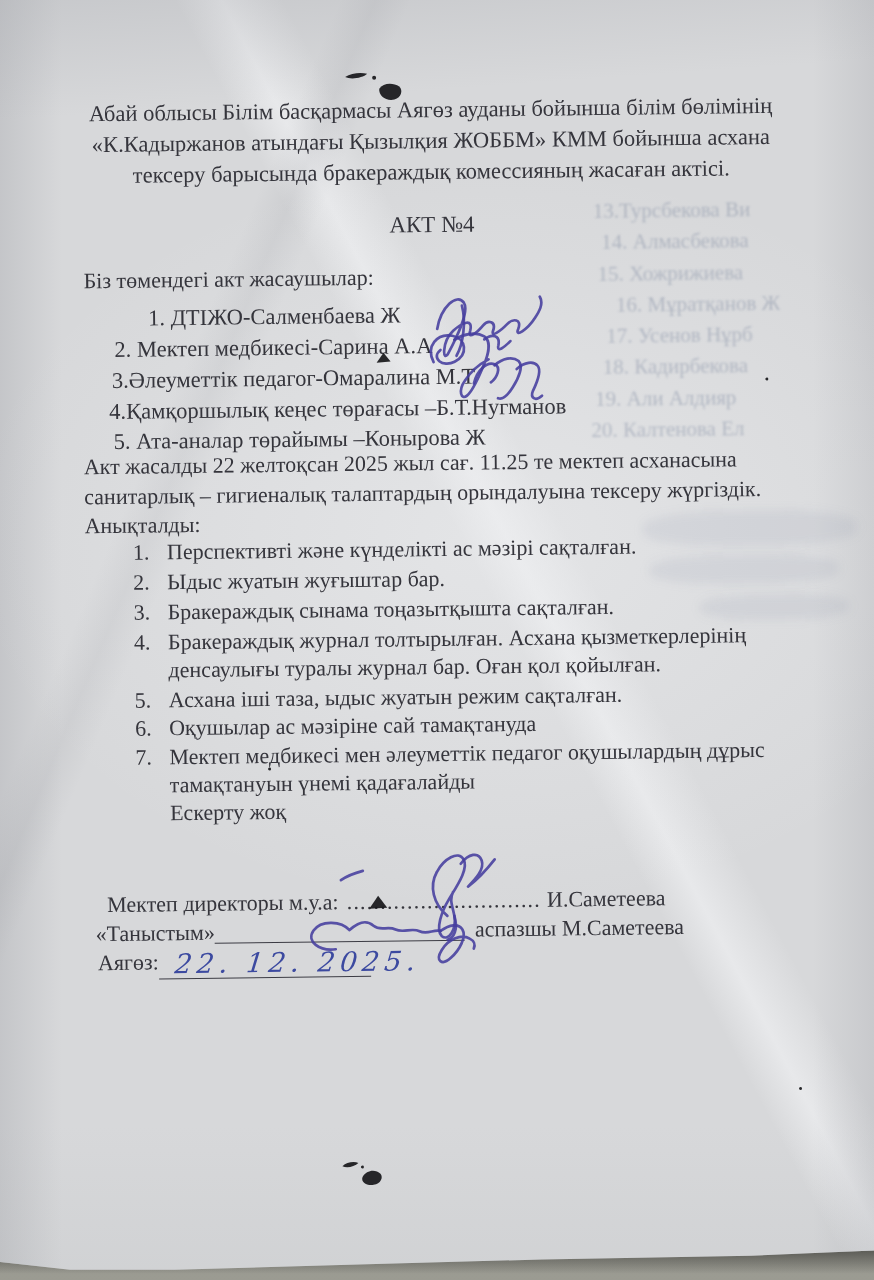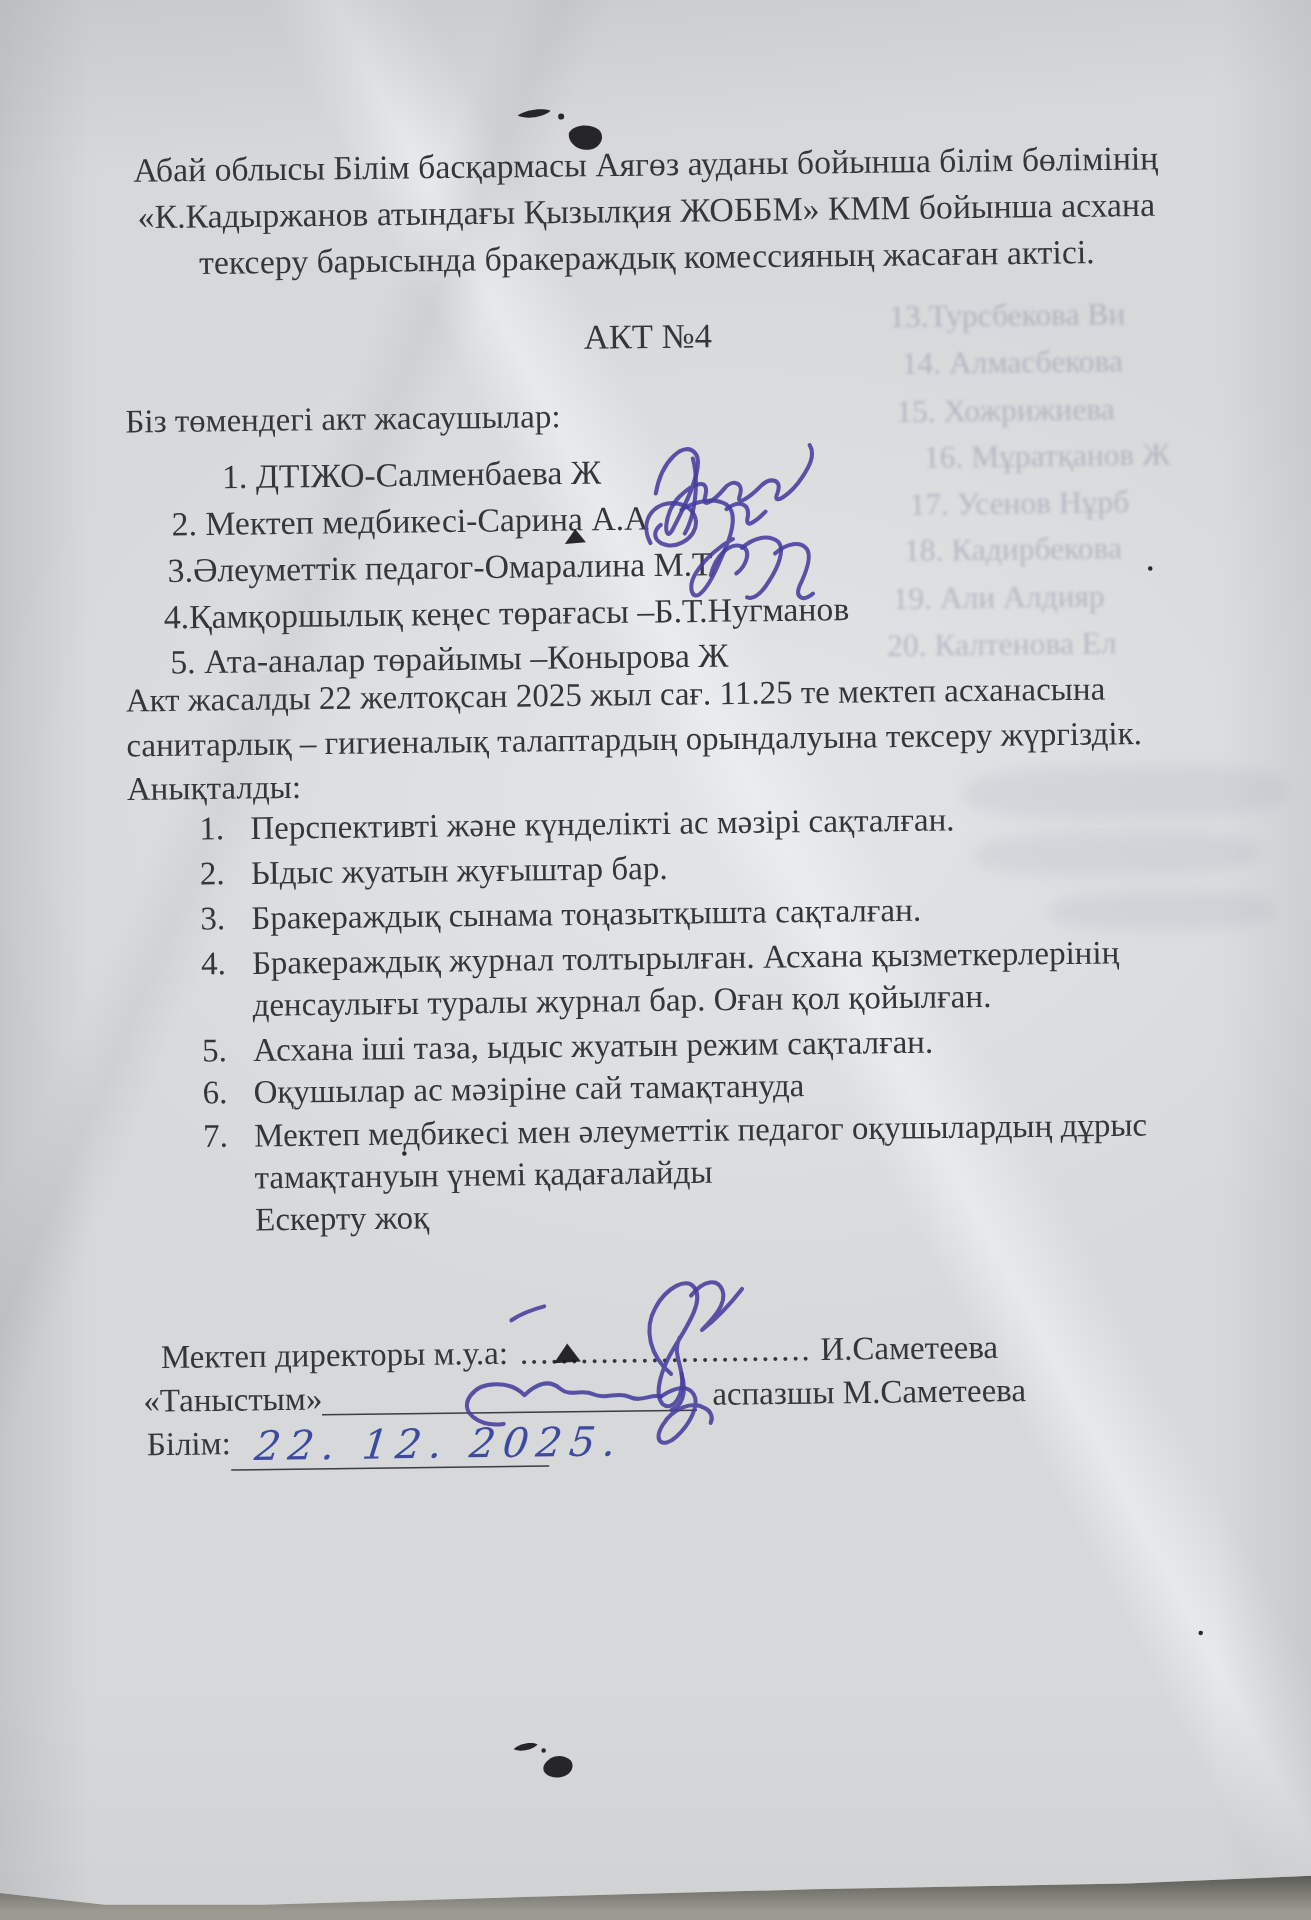--- a/index.html
+++ b/index.html
@@ -101,21 +101,21 @@
     <div class="row" style="left:168px;top:769px;">тамақтануын үнемі қадағалайды</div>
     <div class="row" style="left:168px;top:797px;">Ескерту жоқ</div>
 
     <div class="row" style="left:104px;top:888px;">
       <span>Мектеп директоры м.у.а:</span><span class="dots">.............................</span><span>И.Саметеева</span>
     </div>
     <div class="row" style="left:92px;top:917px;">
       <span>«Таныстым»</span><span class="uline" style="width:250px;"></span><span style="margin-left:10px;">аспазшы М.Саметеева</span>
     </div>
     <div class="row" style="left:94px;top:946px;">
-      <span>Білім:</span><span class="uline" style="width:212px;height:27px;"><span class="hand">22. 12. 2025.</span></span>
+      <span>Аягөз:</span><span class="uline" style="width:212px;height:27px;"><span class="hand">22. 12. 2025.</span></span>
     </div>
 
     <svg class="overlay" width="874" height="1280" viewBox="0 0 874 1280">
       <g>
         <path class="sig" d="M441,329 C445,307 461,293 468,303 C474,312 459,340 452,353 C446,364 445,342 457,331 C467,322 477,319 474,331 C471,341 481,333 487,326 C492,320 500,322 497,331 C494,339 504,332 511,325 C517,319 526,320 522,330 C518,339 531,331 539,319 C543,313 548,305 544,298"></path>
         <path class="sig" d="M466,306 C470,322 467,344 460,356"></path>
       </g>
       <g>
         <path class="sig" d="M437,362 C429,346 441,333 456,336 C470,339 472,355 458,362 C446,368 434,358 444,350"></path>
         <path class="sig" d="M458,340 C468,334 480,332 488,337 C495,342 492,355 487,366 C482,377 477,390 470,396 C464,401 461,391 468,381 C474,372 484,364 492,360"></path>

